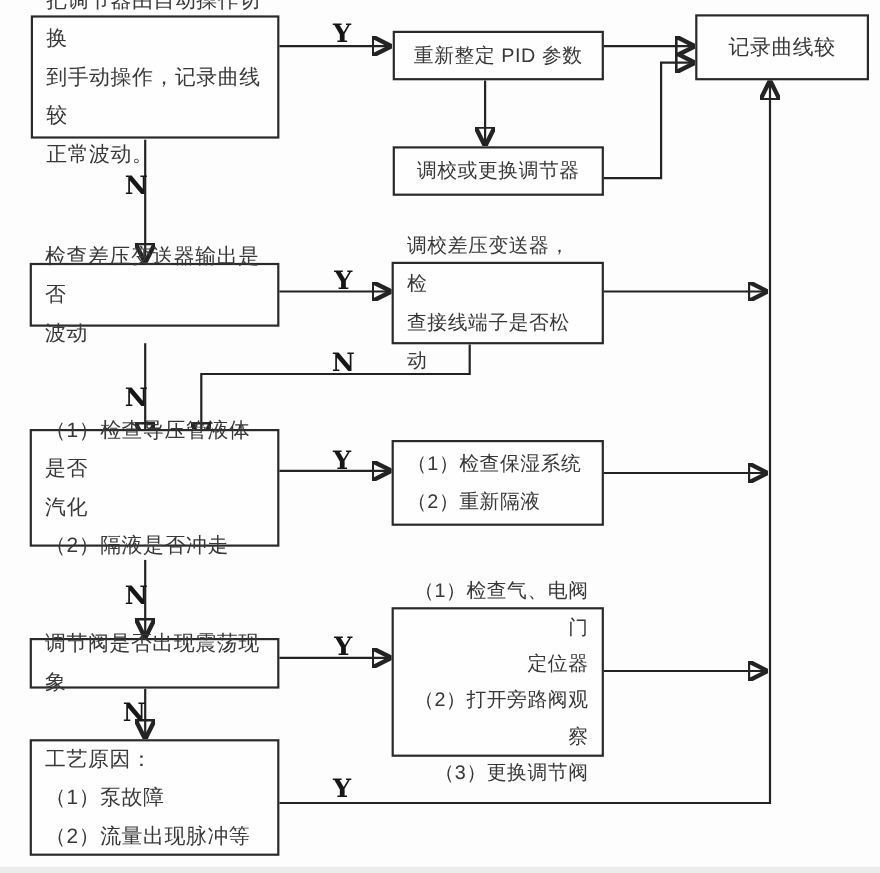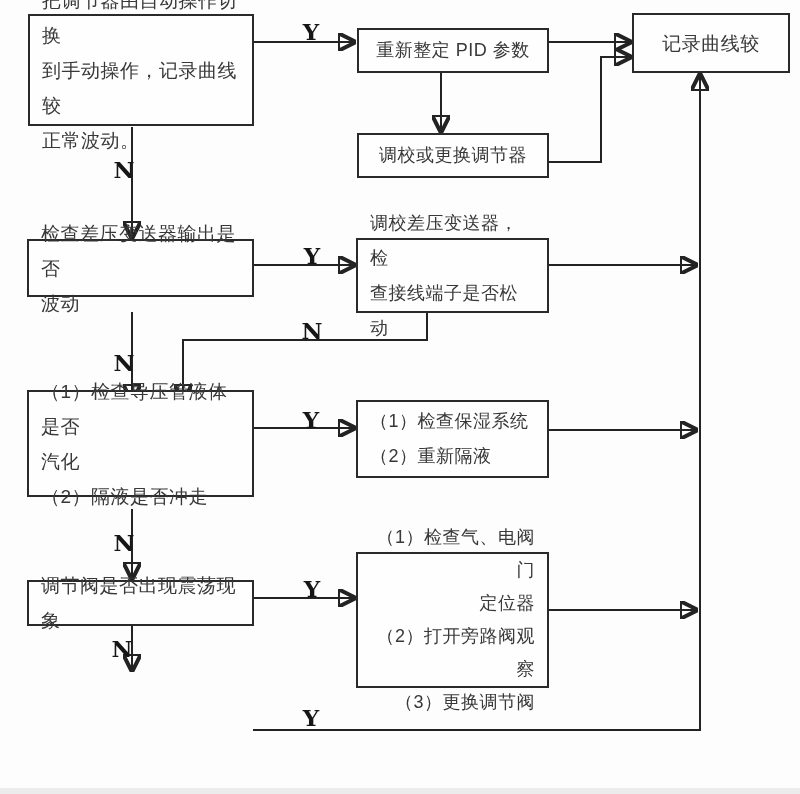--- a/index.html
+++ b/index.html
@@ -76,20 +76,23 @@
   <div class="node rt" style="left:356px;top:400px;width:193px;height:78px">（1）检查保湿系统
 （2）重新隔液</div>
 
   <div class="node" style="left:27px;top:580px;width:227px;height:46px">调节阀是否出现震荡现象</div>
 
   <div class="node rt lh33" style="left:356px;top:552px;width:193px;height:136px">（1）检查气、电阀门
 定位器
 （2）打开旁路阀观察
 （3）更换调节阀</div>
 
+  <div class="node" style="left:27px;top:672px;width:227px;height:106px">工艺原因：
+（1）泵故障
+（2）流量出现脉冲等</div>
 
   <span class="elabel" style="left:311px;top:31px">Y</span>
   <span class="elabel" style="left:124px;top:169px">N</span>
   <span class="elabel" style="left:312px;top:255px">Y</span>
   <span class="elabel" style="left:312px;top:330px">N</span>
   <span class="elabel" style="left:124px;top:362px">N</span>
   <span class="elabel" style="left:311px;top:419px">Y</span>
   <span class="elabel" style="left:124px;top:542px">N</span>
   <span class="elabel" style="left:312px;top:588px">Y</span>
   <span class="elabel" style="left:122px;top:648px">N</span>

